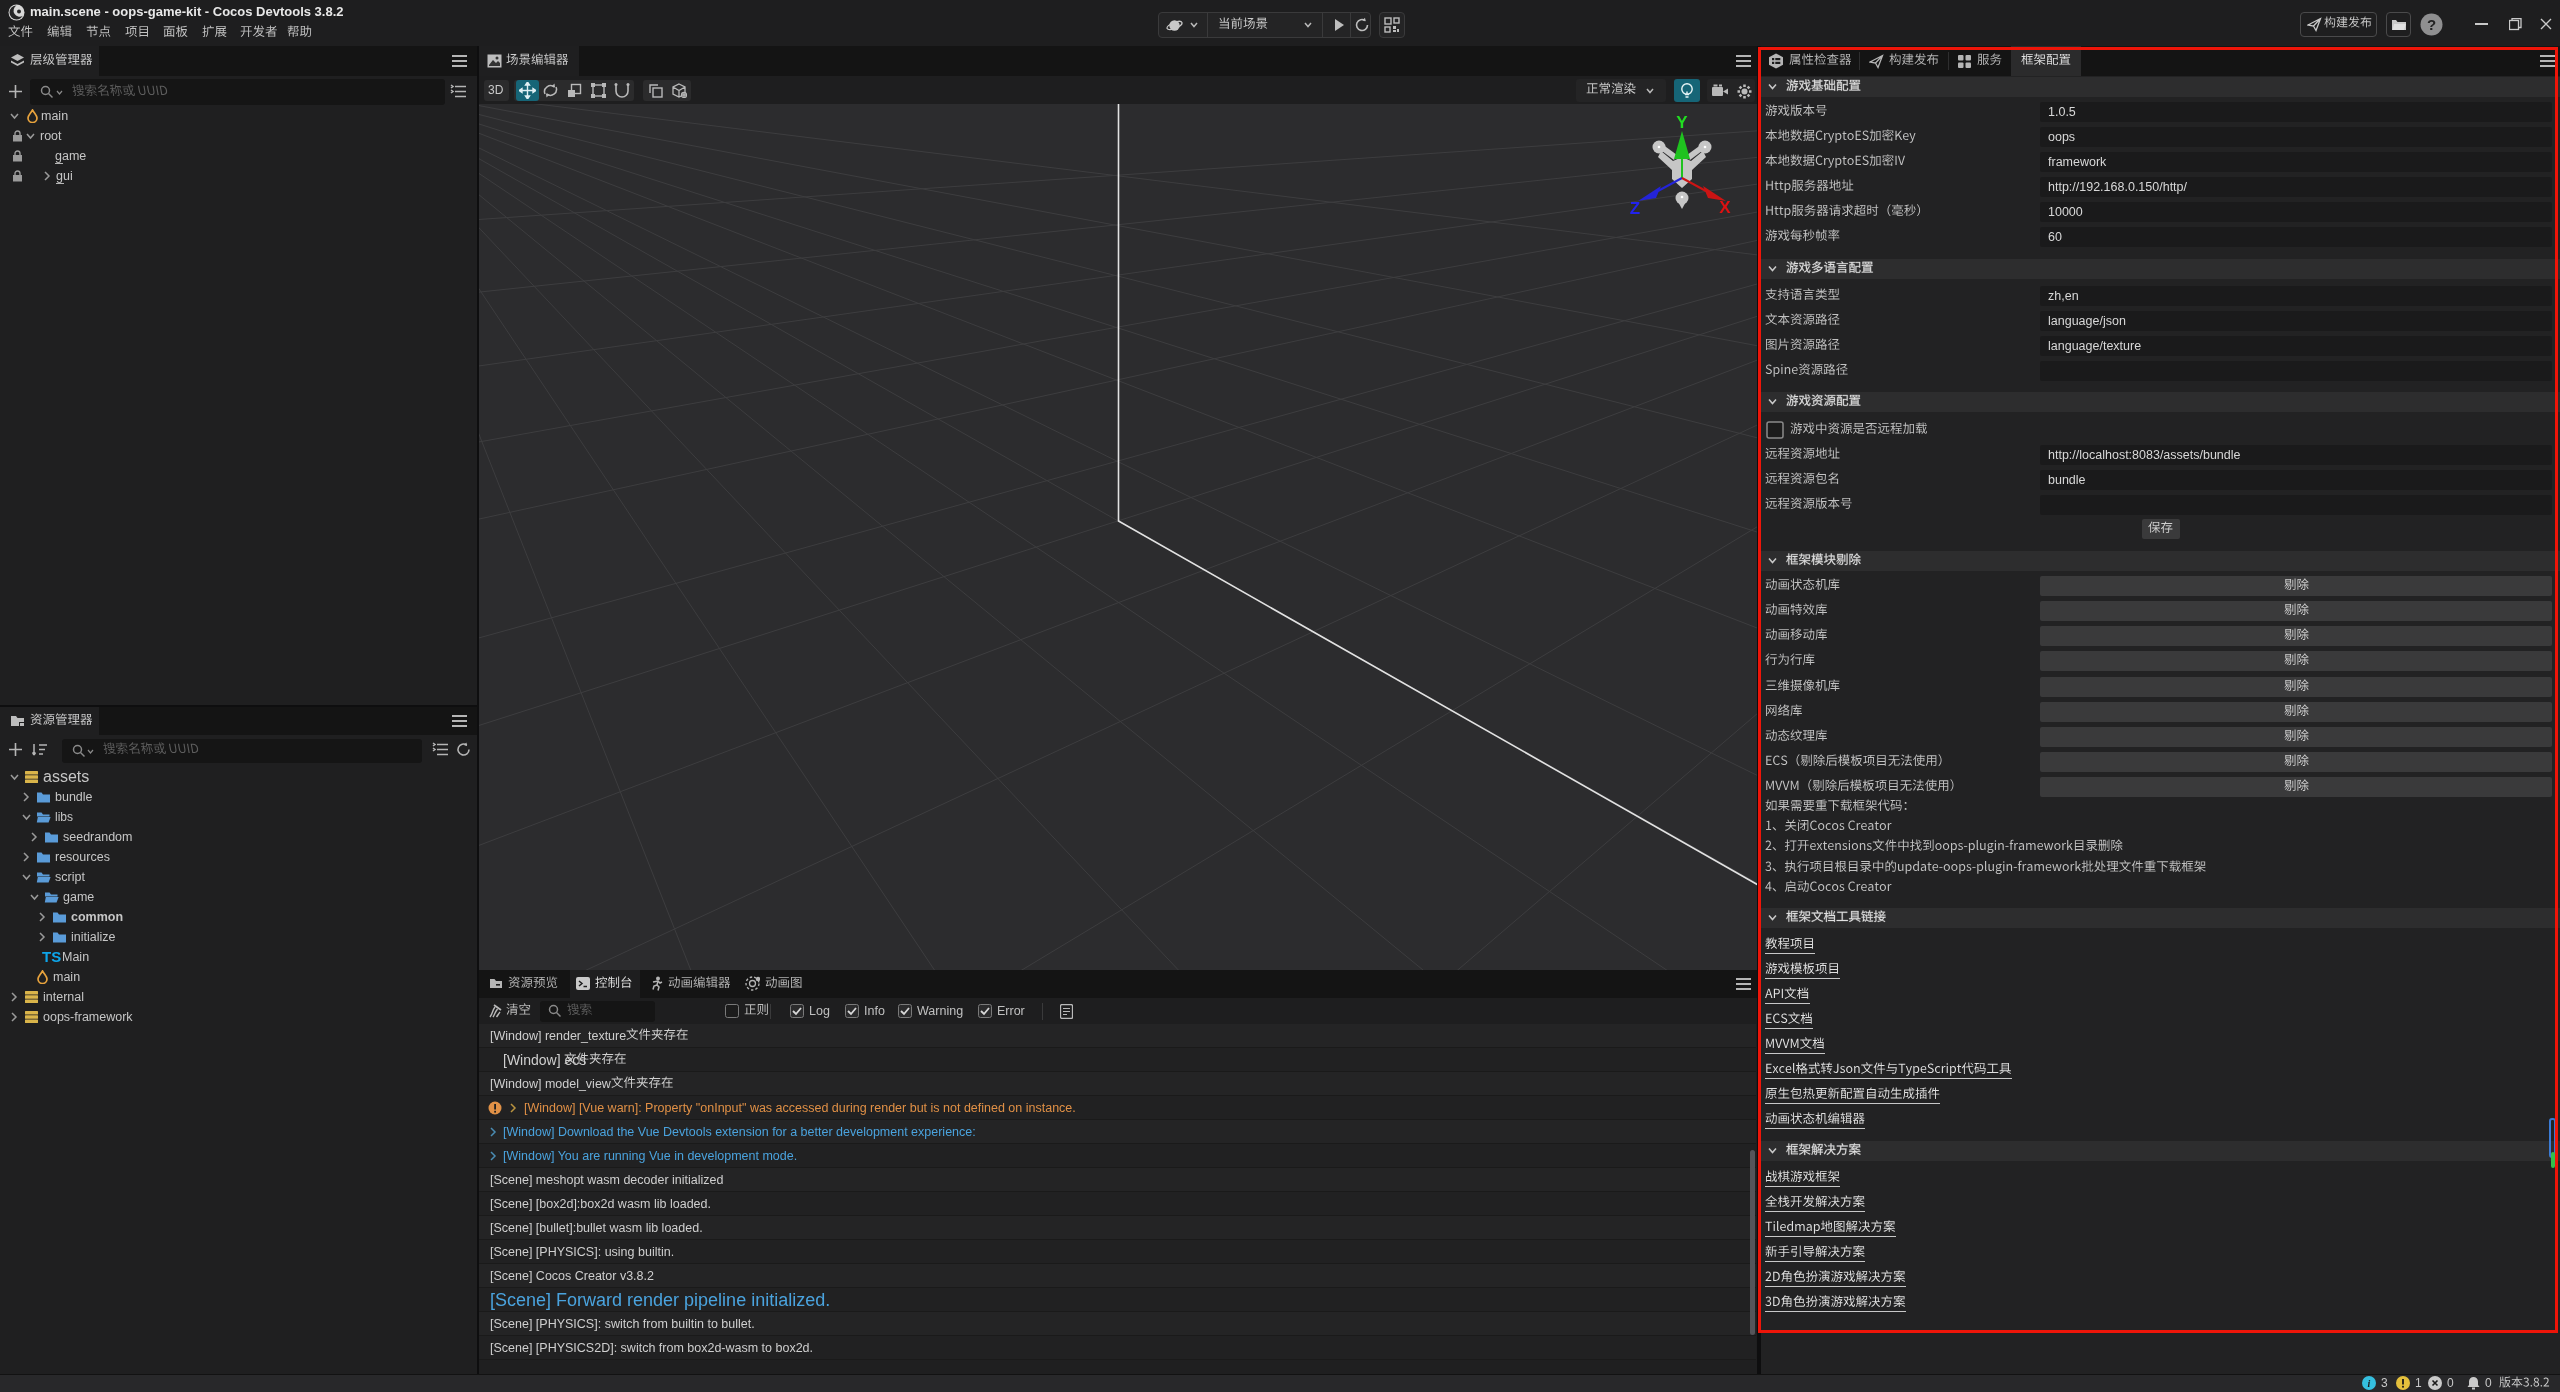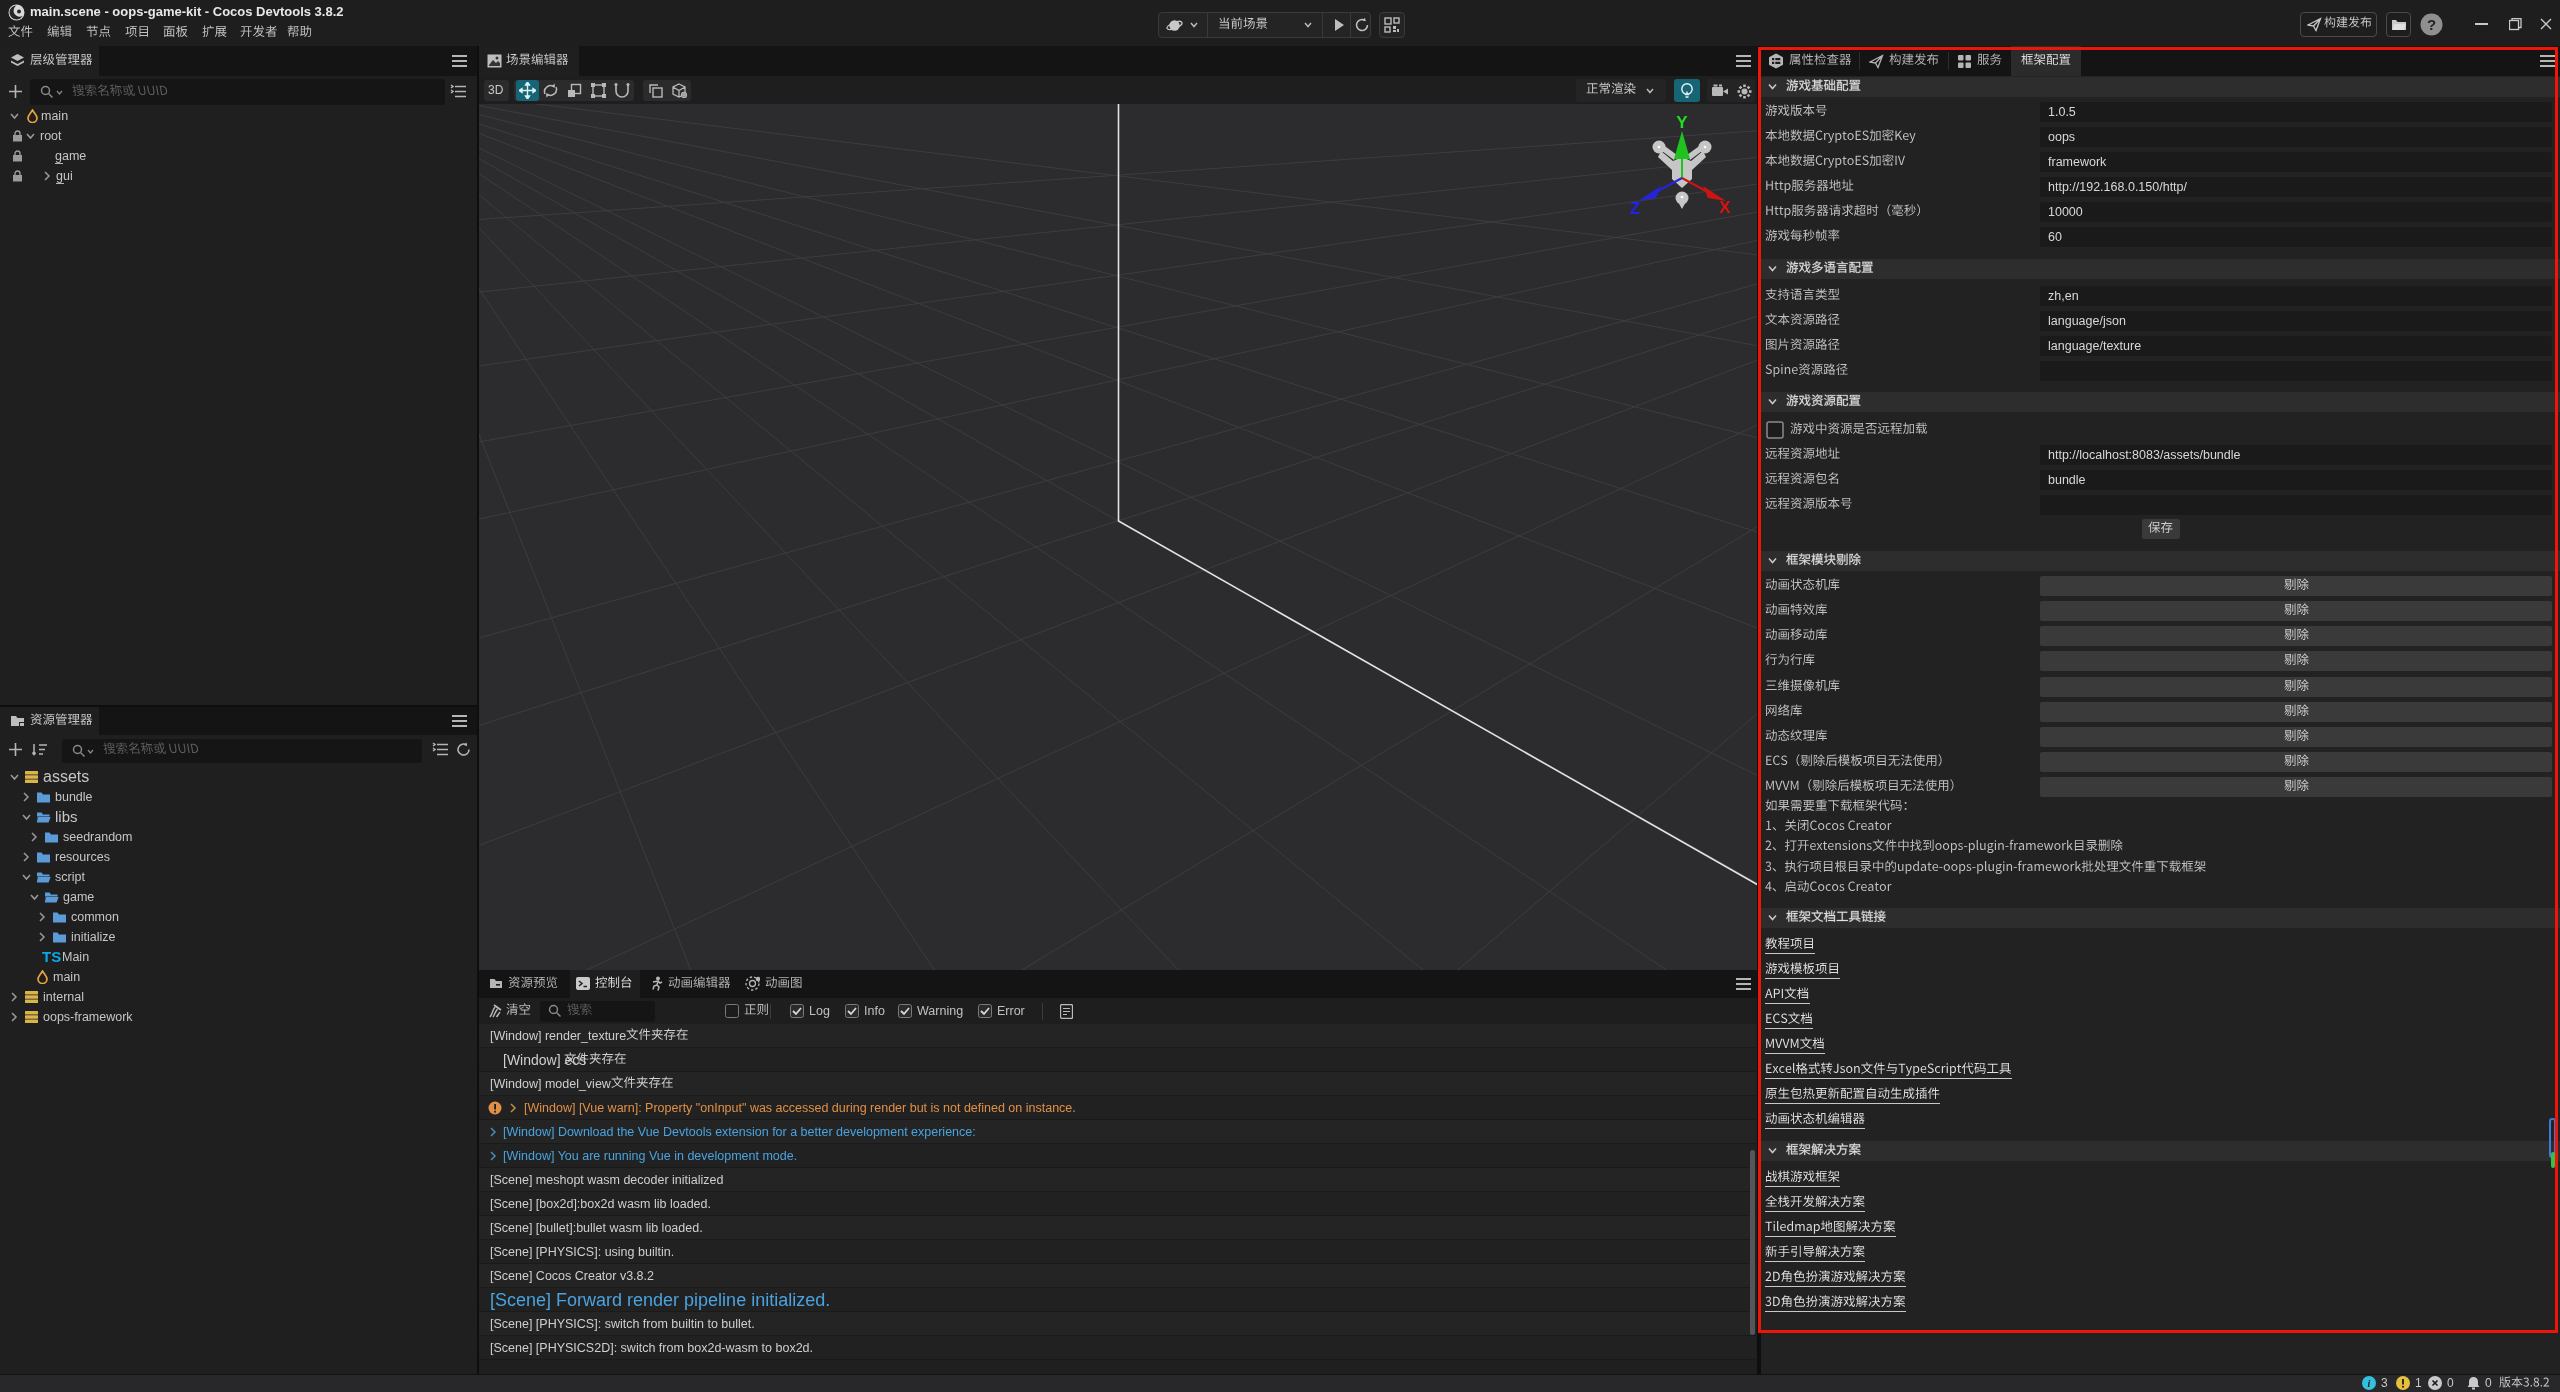--- a/index.html
+++ b/index.html
@@ -646,21 +646,21 @@
     <svg width="9" height="8" viewBox="0 0 9 8">
       <path d="M1 2 L4.5 6 L8 2" fill="none" stroke="#9a9a9a" stroke-width="1.5"></path>
     </svg>
   </div>
 <div style="left:36px;top:811px;width:15px;height:12px">
     <svg width="15" height="12" viewBox="0 0 15 12">
       <path d="M1 1.5 h4.5 l1.5 2 H13.5 v2 H1 Z" fill="#5a9bd8"></path>
       <path d="M1.8 6 h12.8 l-2 5.5 H0.8 Z" fill="#5a9bd8"></path>
     </svg>
   </div>
-<div style="left:55px;top:808px;height:18.5px;line-height:18.5px;font-size:15px;font-weight:normal;color:#c6c6c6;white-space:pre">libs</div>
+<div style="left:55px;top:808px;height:18.5px;line-height:18.5px;font-size:12px;font-weight:normal;color:#c6c6c6;white-space:pre">libs</div>
 <div style="left:30px;top:832px;width:8px;height:10px">
     <svg width="8" height="10" viewBox="0 0 8 10">
       <path d="M2 1 L6 5 L2 9" fill="none" stroke="#9a9a9a" stroke-width="1.5"></path>
     </svg>
   </div>
 <div style="left:44px;top:831px;width:15px;height:12px">
     <svg width="15" height="12" viewBox="0 0 15 12">
       <path d="M1 1.5 h4.5 l1.5 2 H14 v8 H1 Z" fill="#5a9bd8"></path>
     </svg>
   </div>
@@ -703,21 +703,21 @@
 <div style="left:38px;top:912px;width:8px;height:10px">
     <svg width="8" height="10" viewBox="0 0 8 10">
       <path d="M2 1 L6 5 L2 9" fill="none" stroke="#9a9a9a" stroke-width="1.5"></path>
     </svg>
   </div>
 <div style="left:52px;top:911px;width:15px;height:12px">
     <svg width="15" height="12" viewBox="0 0 15 12">
       <path d="M1 1.5 h4.5 l1.5 2 H14 v8 H1 Z" fill="#5a9bd8"></path>
     </svg>
   </div>
-<div style="left:71px;top:908px;height:18.5px;line-height:18.5px;font-size:12.5px;font-weight:normal;color:#c6c6c6;white-space:pre">common</div>
+<div style="left:71px;top:908px;height:18.5px;line-height:18.5px;font-size:12.5px;font-weight:bold;color:#c6c6c6;white-space:pre">common</div>
 <div style="left:38px;top:932px;width:8px;height:10px">
     <svg width="8" height="10" viewBox="0 0 8 10">
       <path d="M2 1 L6 5 L2 9" fill="none" stroke="#9a9a9a" stroke-width="1.5"></path>
     </svg>
   </div>
 <div style="left:52px;top:931px;width:15px;height:12px">
     <svg width="15" height="12" viewBox="0 0 15 12">
       <path d="M1 1.5 h4.5 l1.5 2 H14 v8 H1 Z" fill="#5a9bd8"></path>
     </svg>
   </div>

